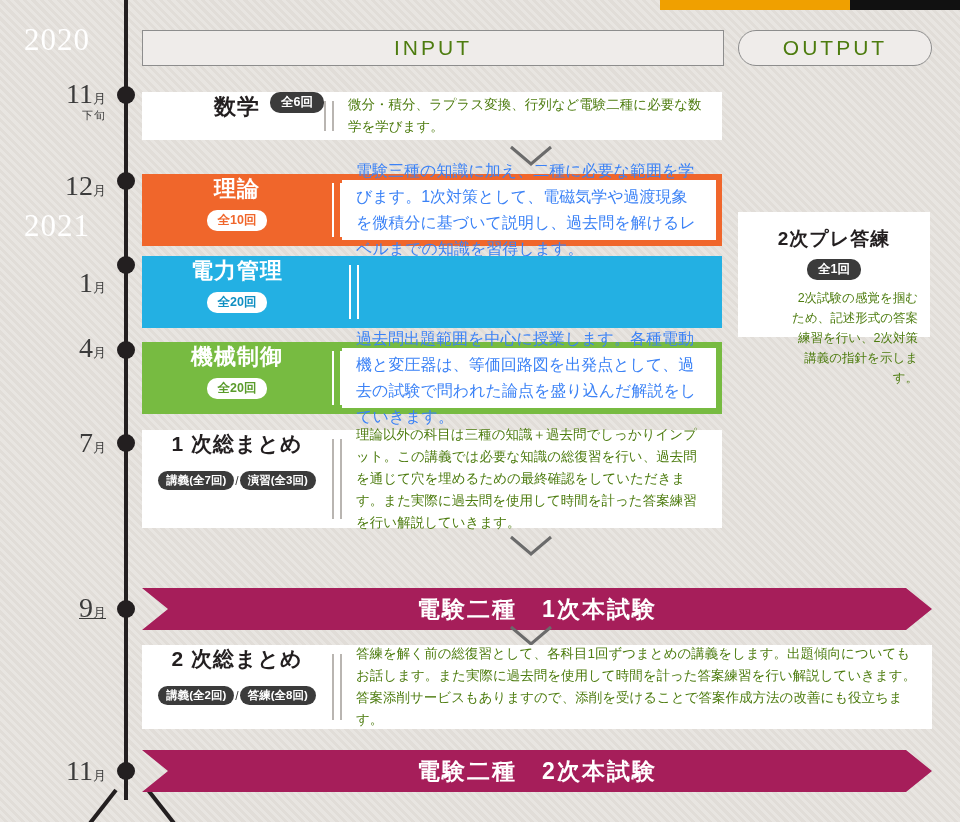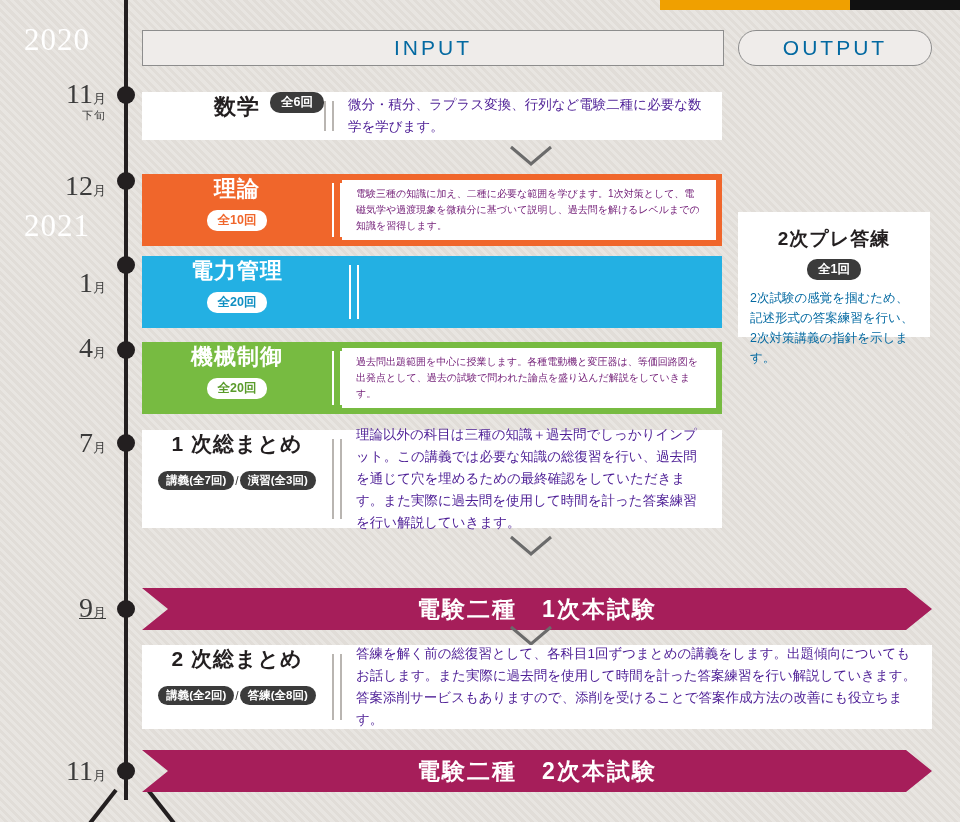--- a/index.html
+++ b/index.html
@@ -34,71 +34,71 @@
          text-align:right;width:92px;left:14px;}
   .month .num{font-size:28px;}
   .month .suffix{font-size:13px;}
   .month .sub{font-size:11px;display:block;margin-top:-2px;letter-spacing:1px;}
 
   
   .dot{position:absolute;left:117px;width:18px;height:18px;border-radius:50%;background:#231f20;}
 
   
   .colhead{position:absolute;height:34px;border:1px solid #8d8d8d;background:#efecea;
-           display:flex;align-items:center;justify-content:center;color:#0369a1;
+           display:flex;align-items:center;justify-content:center;color:#4d7c0f;
            font-size:21px;letter-spacing:3px;}
   .colhead.input{left:142px;top:30px;width:580px;}
   .colhead.output{left:738px;top:30px;width:192px;border-radius:18px;}
 
   
   .row{position:absolute;display:flex;align-items:stretch;}
   .row .left{width:190px;display:flex;flex-direction:column;align-items:center;}
   .row .divider{width:6px;margin:9px 0;border-left:2px solid #b9b5b1;border-right:2px solid #b9b5b1;}
   .row .desc{flex:1;display:flex;align-items:center;padding:0 14px;
-             font-size:13.5px;line-height:1.62;color:#4c1d95;}
+             font-size:13.5px;line-height:1.62;color:#4d7c0f;}
   .row .title{font-size:22px;font-weight:bold;letter-spacing:1px;}
   .badge{display:inline-block;border-radius:10px;padding:2px 11px;font-size:12.5px;
          font-weight:bold;margin-top:6px;}
 
   
   .row.white{background:#ffffff;}
   .row.white .title{color:#231f20;}
   .row.white .badge{background:#3b3b3b;color:#ffffff;}
 
   
   .row.orange{background:#f0662b;}
   .row.blue{background:#23b0e3;gap:17px;}
   .row.green{background:#77bb41;}
   .row.orange .left,.row.blue .left,.row.green .left{color:#ffffff;}
   .row.colored .divider{border-color:#ffffff;}
   .row.colored .badge{background:#ffffff;}
   .row.orange .badge{color:#f0662b;}
   .row.blue .badge{color:#0f8fc2;}
   .row.green .badge{color:#5a9b2b;}
   .row.colored .inner-desc{flex:1;background:#ffffff;display:flex;align-items:center;
-        padding:0 14px;font-size:10px;line-height:1.62;color:#701a75;margin:6px 6px 6px 0;}
+        padding:0 14px;font-size:16px;line-height:1.62;color:#3b82f6;margin:6px 6px 6px 0;}
 
   
   .chev{position:absolute;width:46px;height:24px;}
   .chev svg{display:block;}
 
   
   .exam{position:absolute;height:42px;display:flex;align-items:center;justify-content:center;
         color:#ffffff;font-size:23px;font-weight:bold;letter-spacing:2px;}
   .exam .shape{position:absolute;inset:0;background:#a61e5a;
       clip-path:polygon(0 0,calc(100% - 26px) 0,100% 50%,calc(100% - 26px) 100%,0 100%,26px 50%);}
   .exam .txt{position:relative;z-index:2;}
 
   
   .outpanel{position:absolute;left:738px;top:212px;width:192px;height:125px;background:#ffffff;
             display:flex;flex-direction:column;align-items:center;justify-content:flex-start;
             padding:14px 12px 10px;box-sizing:border-box;}
   .outpanel .t{font-size:19px;font-weight:bold;color:#231f20;letter-spacing:1px;}
   .outpanel .badge{background:#3b3b3b;color:#fff;margin-top:7px;}
-  .outpanel .d{font-size:12.5px;line-height:1.6;color:#0369a1;margin-top:8px;text-align:left;}
+  .outpanel .d{font-size:12.5px;line-height:1.6;color:#4d7c0f;margin-top:8px;text-align:right;margin-left:36px;}
 
   .sub-badges{display:flex;gap:0;margin-top:7px;}
   .sub-badges .badge{font-size:11.5px;padding:2px 8px;}
 </style>
 </head>
 <body>
 
 <div id="stage">
 
   <div class="topbar">

